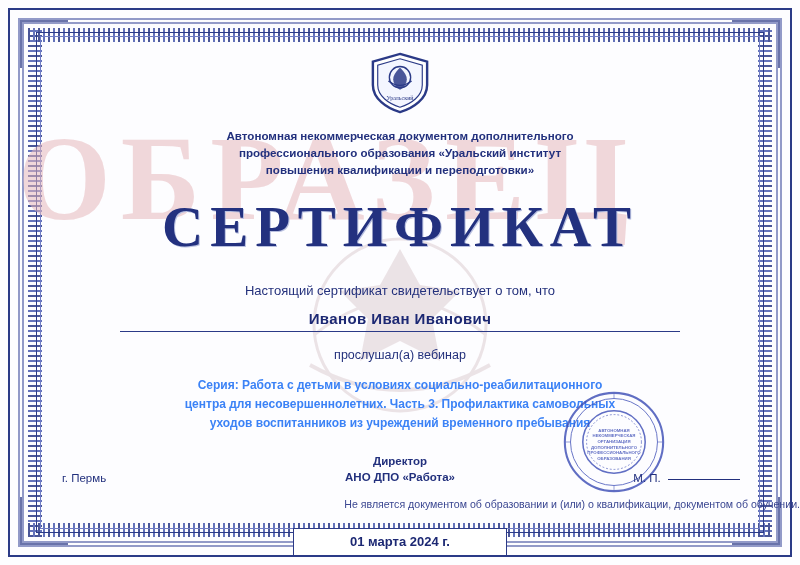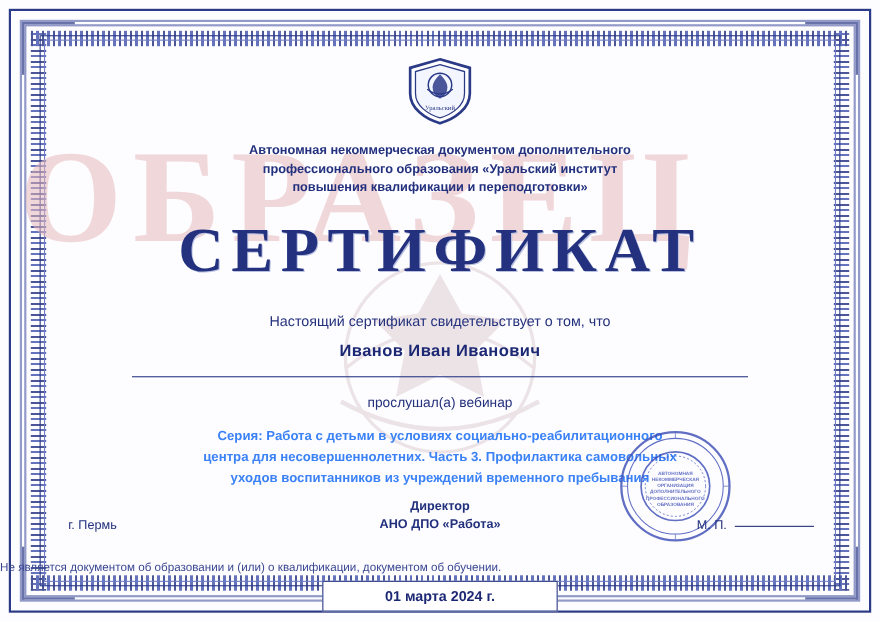--- a/index.html
+++ b/index.html
@@ -136,21 +136,21 @@
   }
   .subtitle {
     font-size: 13px;
     color: #24317c;
     margin-top: 24px;
   }
   .name-line {
     margin: 12px auto 0;
     width: 560px;
     border-bottom: 1.5px solid #2b3a87;
-    padding-bottom: 13px;
+    padding-bottom: 3px;
   }
   .name {
     font-size: 15px;
     font-weight: bold;
     color: #1c2873;
     letter-spacing: .4px;
   }
   .listened {
     font-size: 12.5px;
     margin-top: 16px;
@@ -206,24 +206,25 @@
     position: absolute;
     right: 78px;
     bottom: -8px;
     width: 104px;
     height: 104px;
     opacity: .8;
   }
   .disclaimer {
     position: absolute;
     left: 0; right: 0;
-    top: 510px;
-    text-align: left;
+    top: 498px;
+    text-align: right;
     font-size: 10.6px;
     color: #3a4691;
+    padding-left: 33px;
   }
   .date-box {
     position: absolute;
     left: 50%;
     transform: translateX(-50%);
     top: 528px;
     width: 212px;
     padding: 5px 0 6px;
     border: 1.5px solid #2b3a87;
     font-size: 13px;

